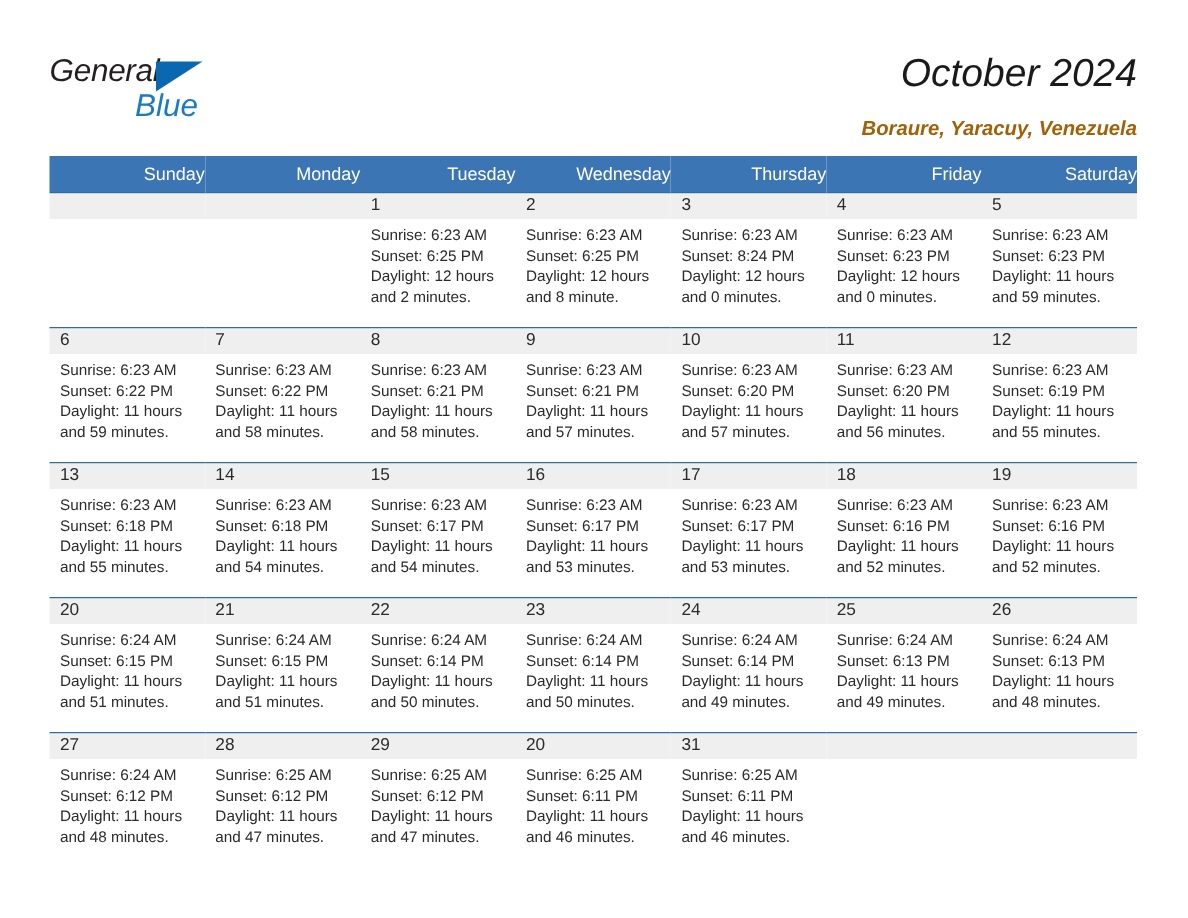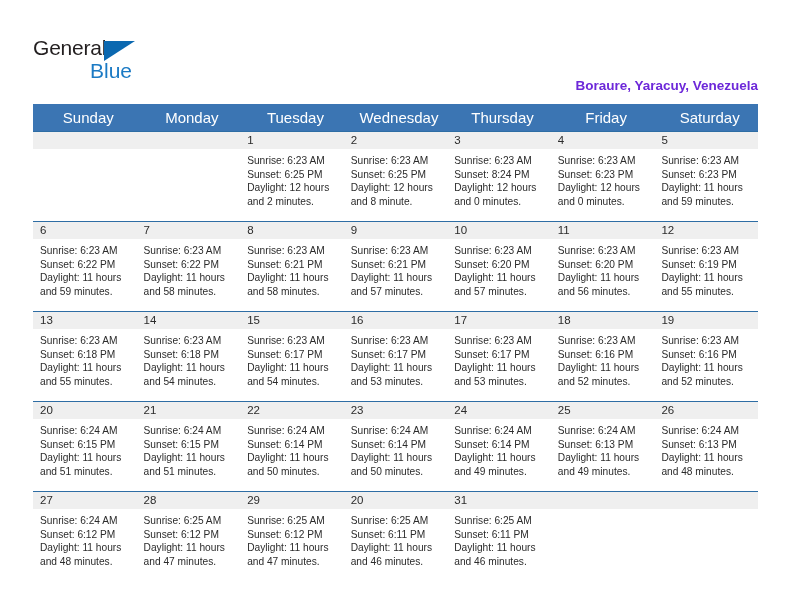--- a/index.html
+++ b/index.html
@@ -18,20 +18,21 @@
     background: #ffffff;
   }
 
   
   .header {
     position: absolute;
     left: 0;
     top: 0;
     width: 792px;
     height: 100px;
+    font-style: italic;
   }
   .logo {
     position: absolute;
     left: 33px;
     top: 36px;
     width: 200px;
     height: 50px;
   }
   .logo-general {
     position: absolute;
@@ -70,40 +71,40 @@
     color: #1a1a1a;
     text-align: right;
     white-space: nowrap;
     font-weight: normal;
   }
   .subtitle {
     position: absolute;
     right: 34px;
     top: 78px;
     font-size: 13.5px;
-    color: #6d28d9;
+    color: #a16207;
     white-space: nowrap;
     font-weight: bold;
   }
 
   
   .cal {
     position: absolute;
     left: 33px;
     top: 104px;
     width: 725px;
     border-collapse: collapse;
     table-layout: fixed;
   }
   .cal th {
     background: #3b75b3;
     color: #ffffff;
-    font-size: 15px;
+    font-size: 12px;
     font-weight: normal;
-    text-align: center;
+    text-align: right;
     padding: 5px 0 5px 7px;
     height: 21px;
     border: none;
   }
   .cal td {
     vertical-align: top;
     padding: 0;
     border: none;
     width: 103.57px;
     height: 90px;
@@ -140,20 +141,21 @@
 <div class="page">
 
   <div class="header">
 
     <div class="logo">
       <span class="logo-general">General</span>
       <span class="logo-tri"></span>
       <span class="logo-blue">Blue</span>
     </div>
 
+    <div class="title">October 2024</div>
     <div class="subtitle">Boraure, Yaracuy, Venezuela</div>
   </div>
 
   <table class="cal">
     <thead>
       <tr>
         <th>Sunday</th>
         <th>Monday</th>
         <th>Tuesday</th>
         <th>Wednesday</th>

